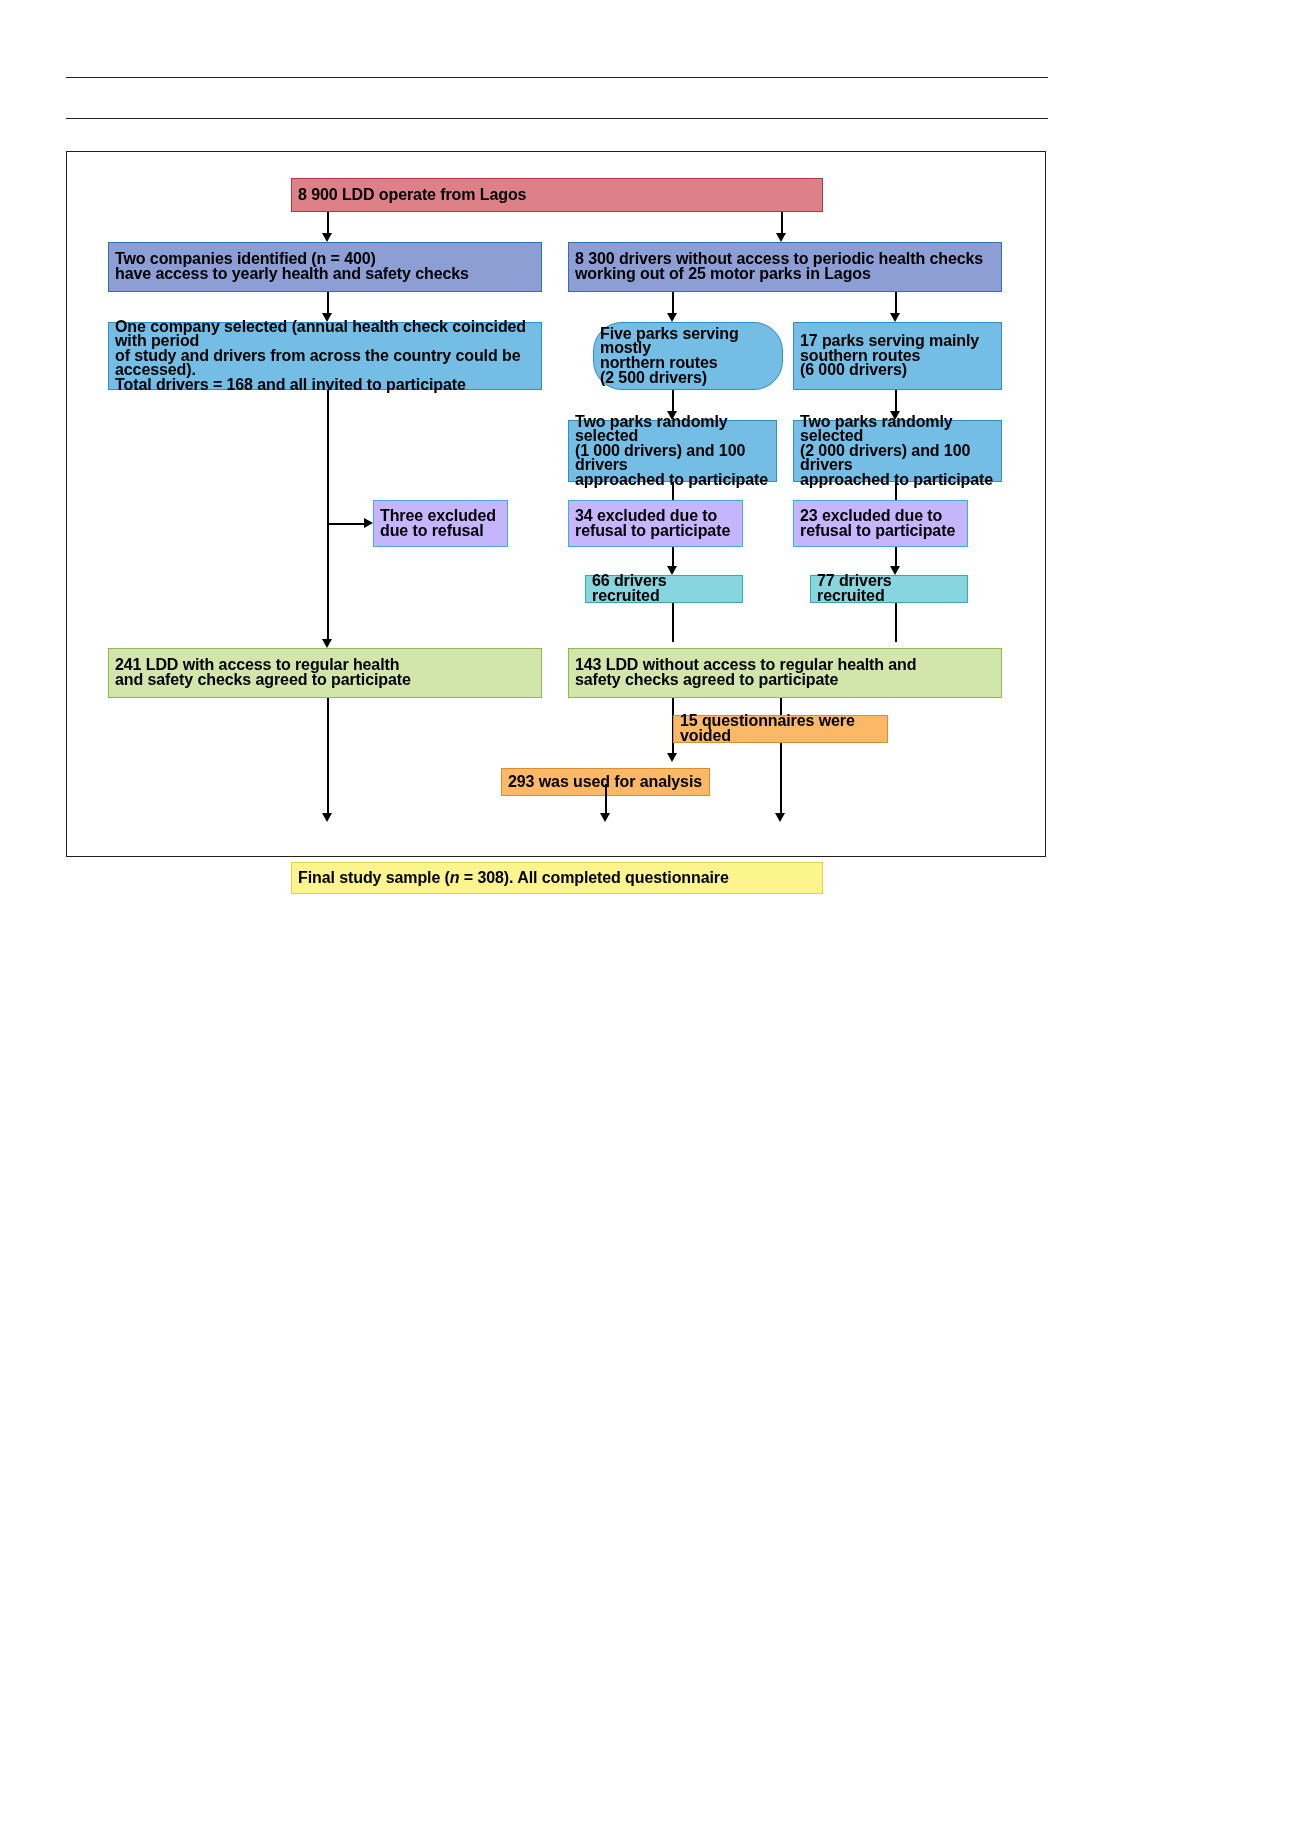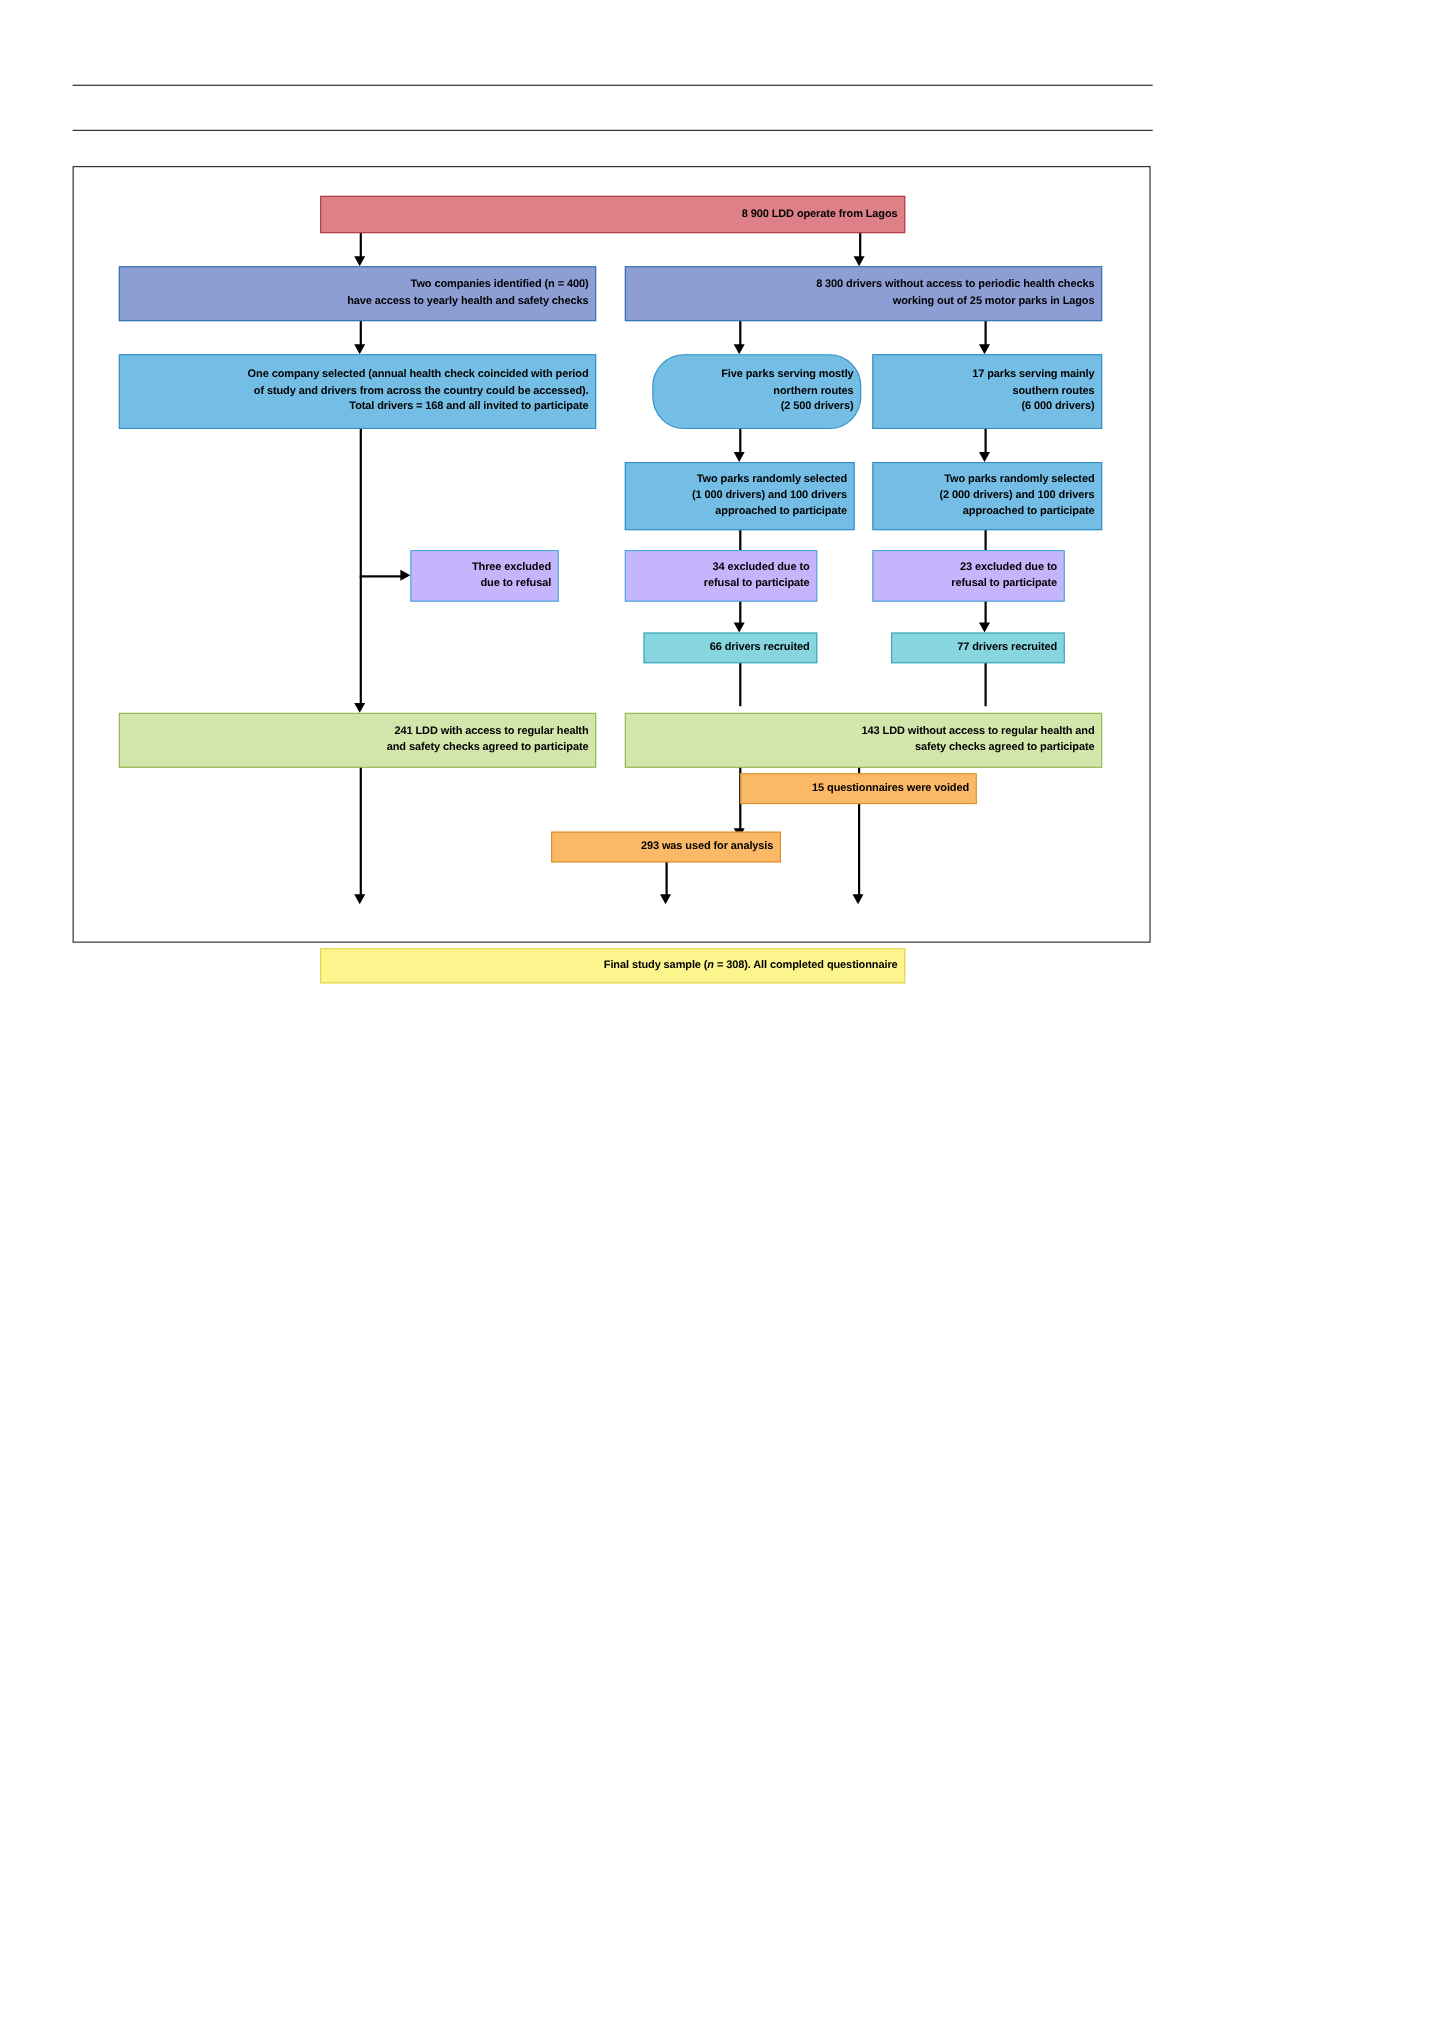--- a/index.html
+++ b/index.html
@@ -38,40 +38,40 @@
     box-sizing: border-box;
   }
 
   
   .box {
     position: absolute;
     box-sizing: border-box;
     display: flex;
     align-items: center;
     justify-content: center;
-    text-align: right;
+    text-align: left;
     font-weight: bold;
-    font-size: 10px;
+    font-size: 16px;
     line-height: 14.6px;
     color: #000000;
     letter-spacing: -0.1px;
     padding: 2px 6px;
     border-style: solid;
     border-width: 1.6px;
   }
   .box .txt { display: block; width: 100%; }
 
   
   .c-red    { background: #dd8088; border-color: #b23a48; }
   .c-indigo { background: #8c9ed4; border-color: #2f6fad; }
   .c-blue   { background: #74bde4; border-color: #2f8fc4; }
   .c-pale   { background: #c4b5fd; border-color: #4aa8dd; }
   .c-teal   { background: #86d5df; border-color: #3ba6b7; }
   .c-green  { background: #d2e5ab; border-color: #8eb84a; }
-  .c-orange { background: #fbb967; border-color: #d98f2a; }
+  .c-orange { background: #fbb967; border-color: #d98f2a; margin-top: 12px; }
   .c-yellow { background: #fcf58e; border-color: #e0d34a; }
 
   
   .vline {
     position: absolute;
     width: 0;
     border-left: 2.2px solid #000000;
   }
   .hline {
     position: absolute;

